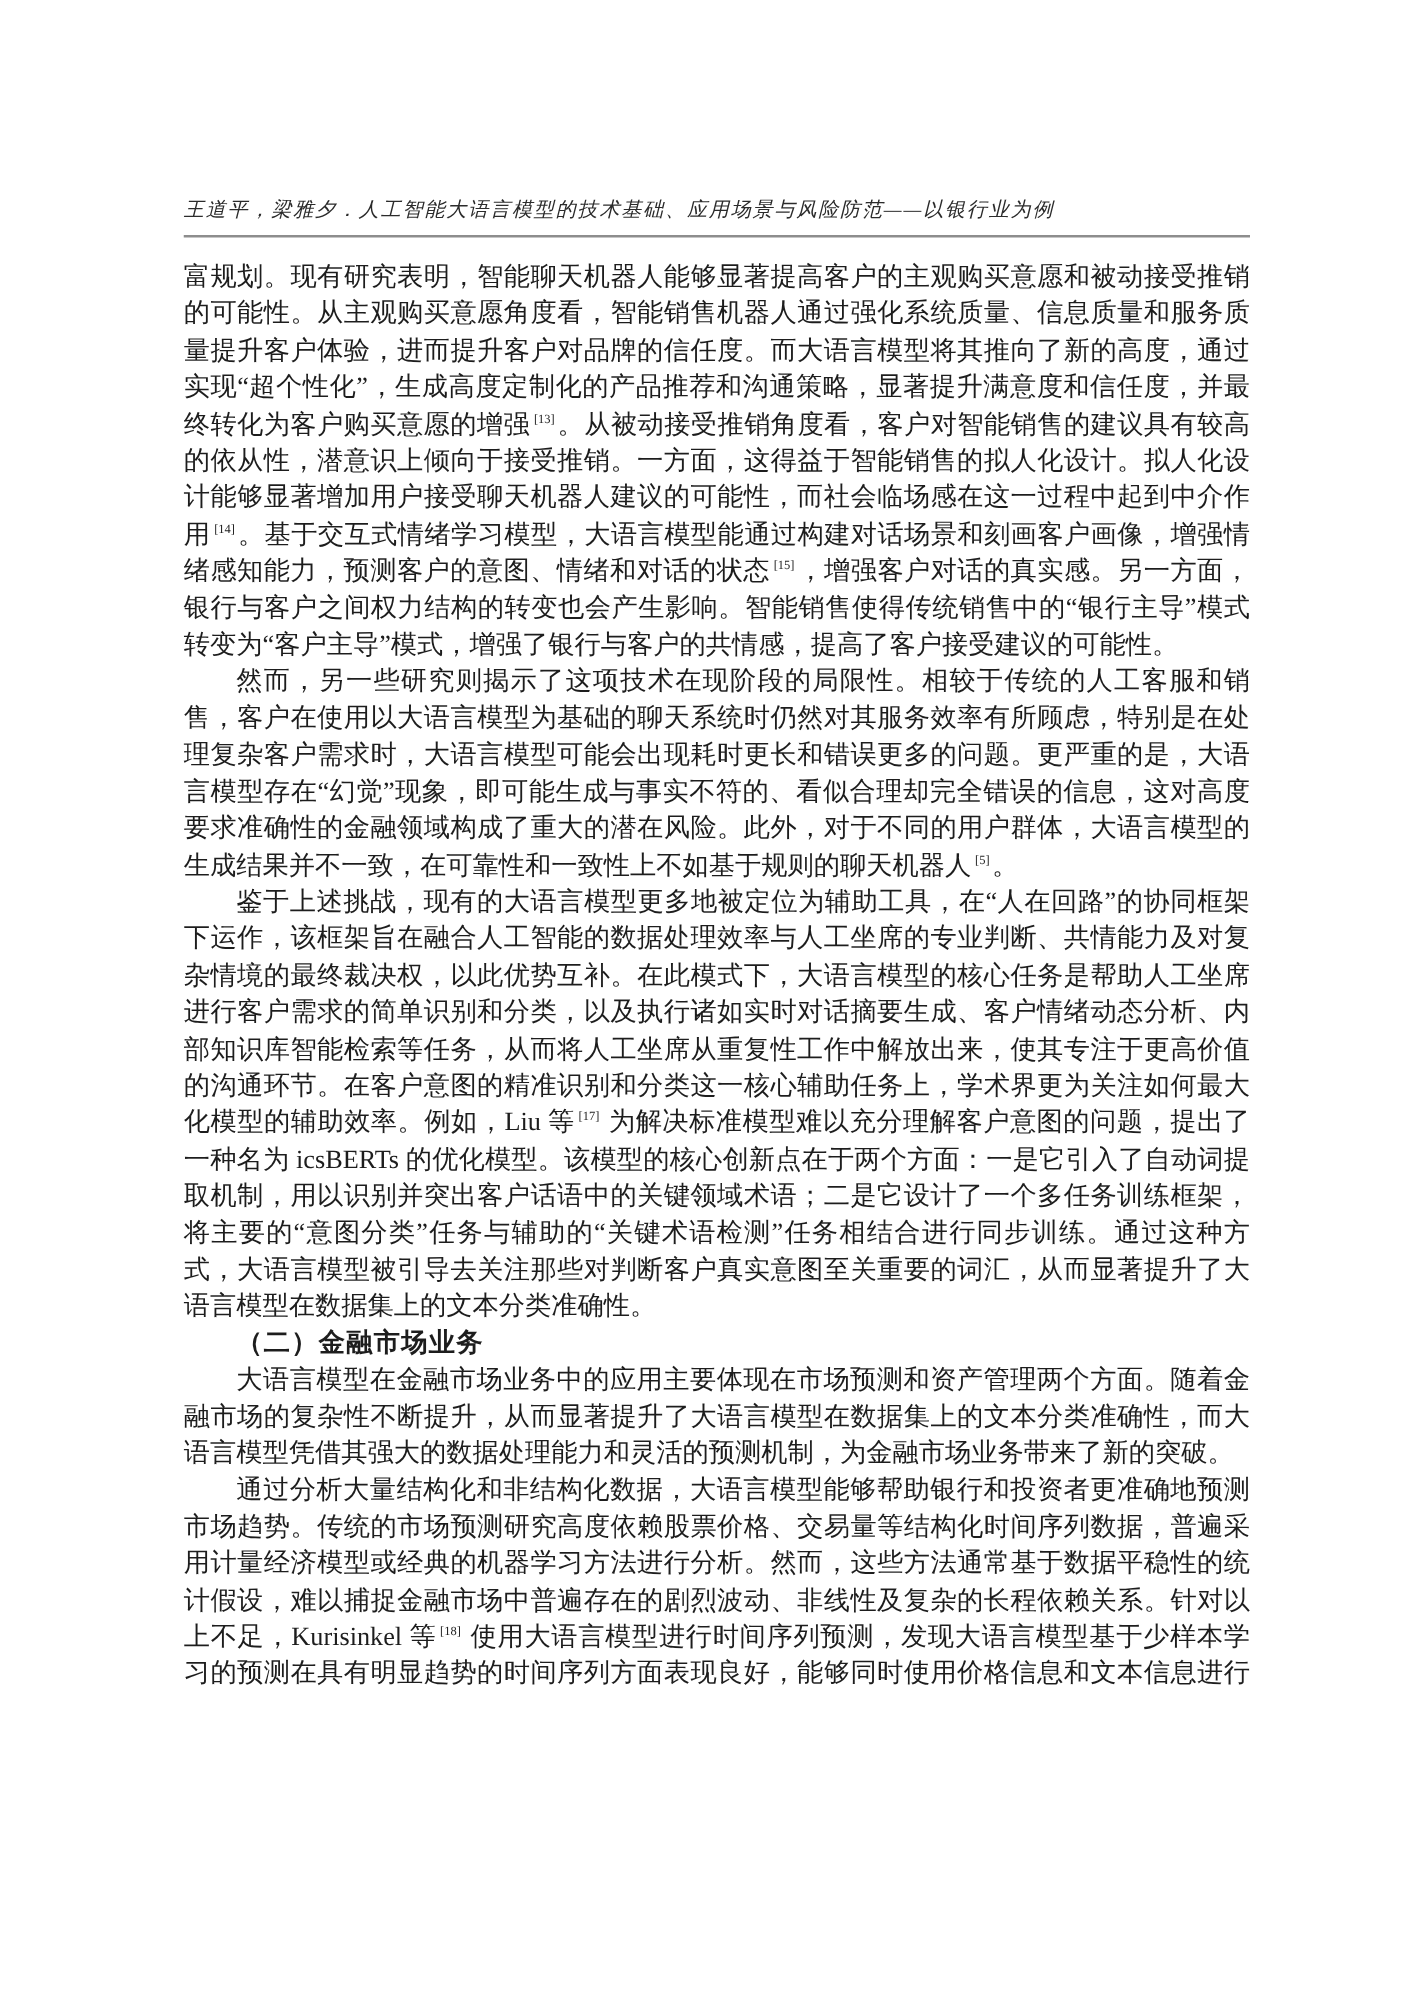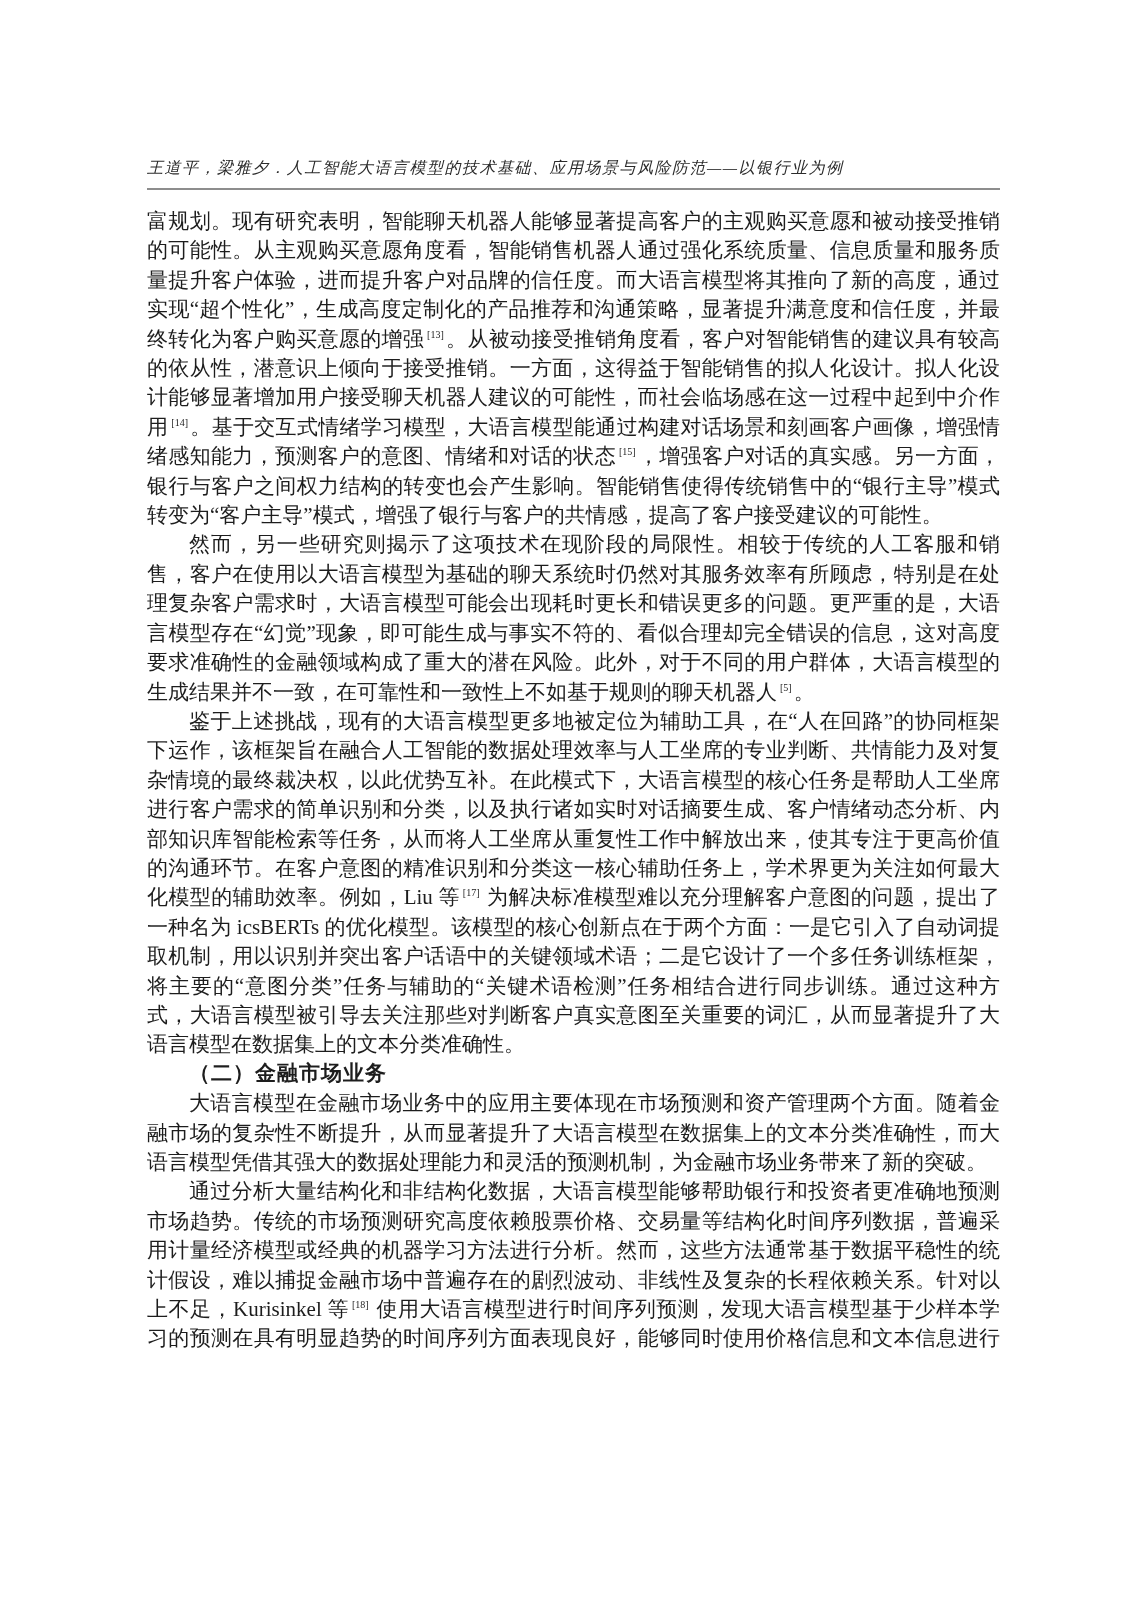--- a/index.html
+++ b/index.html
@@ -43,21 +43,21 @@
   }
   p.blk {
     margin: 0;
     padding: 0;
   }
   p.blk.ind {
     text-indent: 2em;
   }
   p.blk.h2 {
     font-weight: bold;
-    font-family: Liberation Mono, monospace;
+    font-family: Liberation Serif, serif;
     letter-spacing: 1px;
   }
   sup.cite {
     font-size: 10px;
     line-height: 0;
     vertical-align: super;
     padding: 0 2px 0 3px;
     letter-spacing: 0;
     font-family: Liberation Serif, serif;
   }

